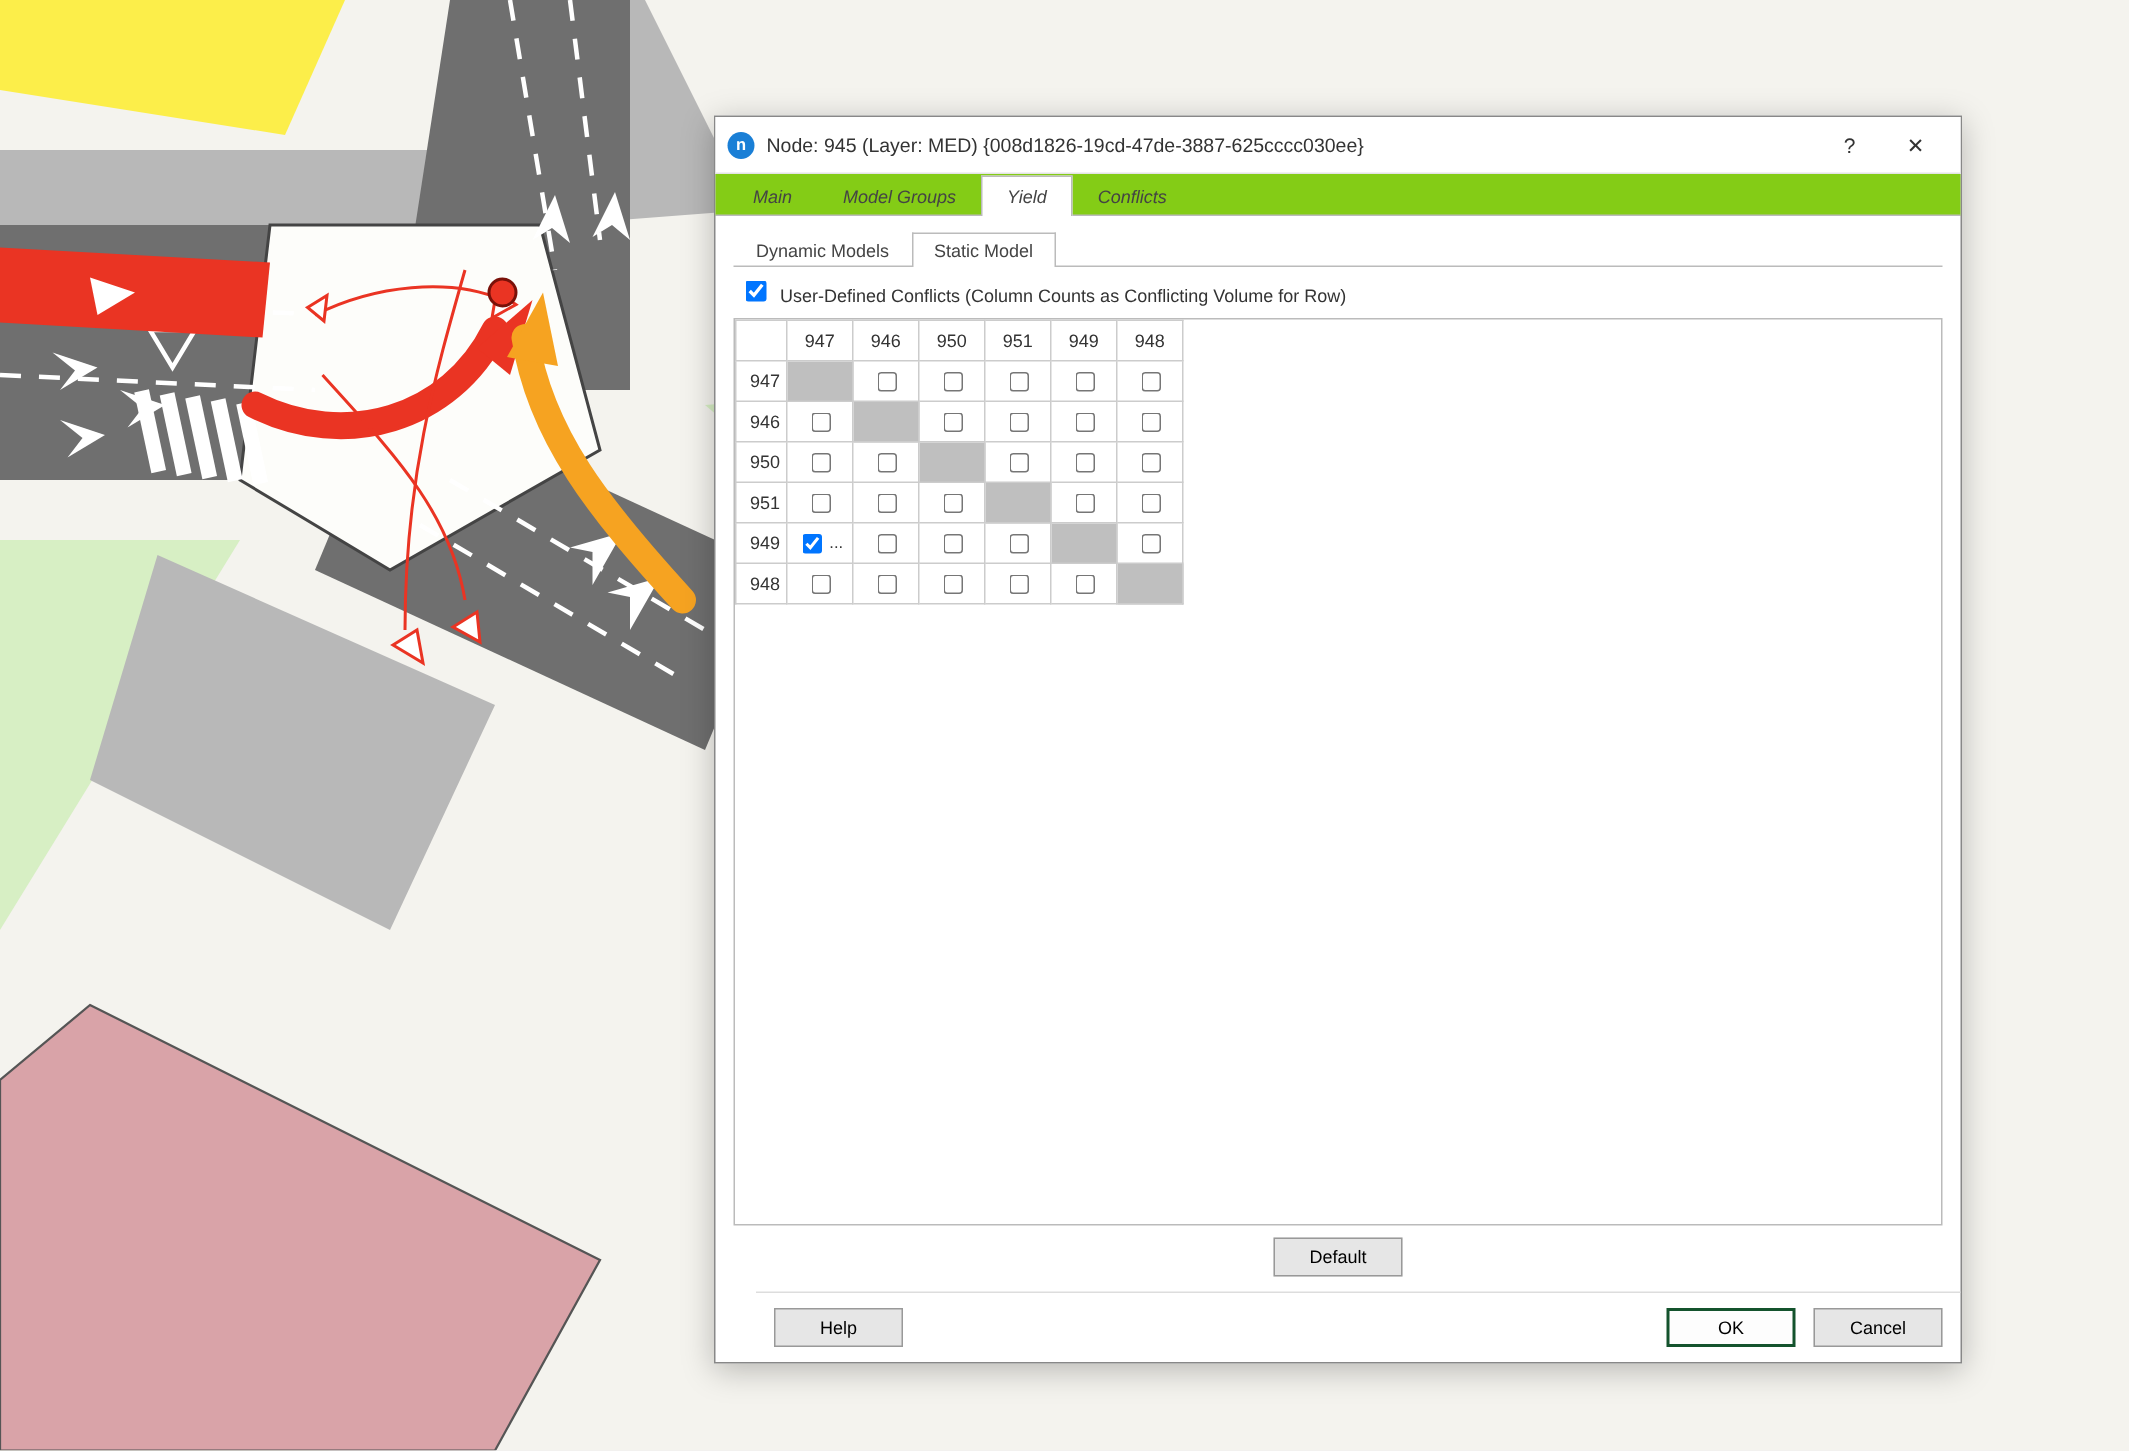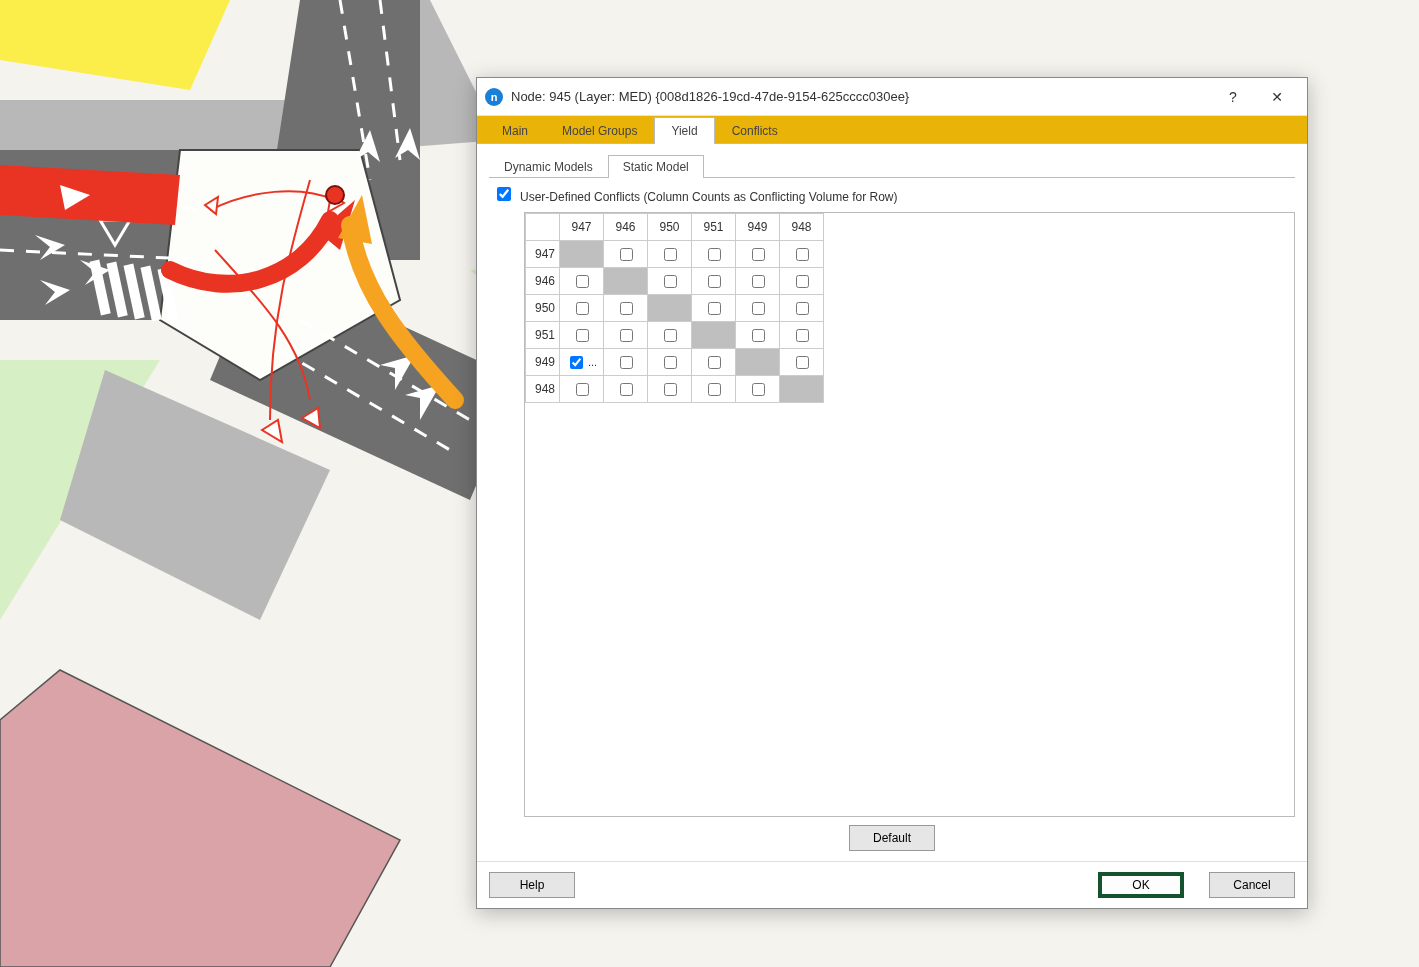--- a/index.html
+++ b/index.html
@@ -56,21 +56,22 @@
     display: flex; align-items: center; justify-content: center;
     font-size: 14px; color: #333;
     font-family: Arial, sans-serif;
   }
 
   
   .tabs-outer {
     display: flex;
     border-bottom: 1px solid #bbb;
     padding: 0 8px;
-    background: #eab308;
+    background: #84cc16;
+    font-style: italic;
   }
   .tab {
     padding: 6px 16px;
     border: 1px solid transparent;
     border-bottom: none;
     position: relative;
     top: 1px;
     background: transparent;
     color: #444;
     cursor: default;
@@ -102,21 +103,20 @@
     padding: 6px 4px 8px 4px;
   }
   .check-row input { width: 14px; height: 14px; }
 
   
   .matrix-wrap {
     flex: 1;
     border: 1px solid #bbb;
     background: #fff;
     overflow: auto;
-    margin-left: 35px;
   }
   table.matrix {
     border-collapse: collapse;
     font-size: 12px;
   }
   table.matrix th, table.matrix td {
     border: 1px solid #ccc;
     width: 44px;
     height: 27px;
     text-align: center;
@@ -144,33 +144,34 @@
     justify-content: center;
     padding-top: 8px;
   }
 
   
   .buttonbar {
     border-top: 1px solid #ddd;
     padding: 10px 12px;
     display: flex;
     align-items: center;
-    gap: 25px;
+    gap: 12px;
+    margin-left: 27px;
   }
   .spacer { flex: 1; }
   button.win {
     min-width: 86px;
     height: 26px;
     background: #e6e6e6;
     border: 1px solid #999;
     font-family: inherit;
     font-size: 12px;
   }
   button.win.primary {
-    border: 4px solid #14532d;
+    border: 2px solid #14532d;
     background: #fdfdfd;
   }
 </style>
 </head>
 <body>
 
 <div class="map-bg">
   <svg viewBox="0 0 1419 967" width="1419" height="967">
     <rect x="0" y="0" width="1419" height="967" fill="#f4f3ee"></rect>
 
@@ -254,21 +255,21 @@
     </g>
 
     <circle cx="335" cy="195" r="9" fill="#ea3423" stroke="#7a1109" stroke-width="2"></circle>
   </svg>
 </div>
 
 <div class="dialog">
 
   <div class="titlebar">
     <div class="app-icon">n</div>
-    <div class="title">Node: 945 (Layer: MED) {008d1826-19cd-47de-9154-625cccc030ee}</div>
+    <div class="title">Node: 945 (Layer: MED) {008d1826-19cd-47de-3887-625cccc030ee}</div>
     <div class="winbtn">?</div>
     <div class="winbtn close">✕</div>
   </div>
 
   <div class="tabs-outer">
     <div class="tab">Main</div>
     <div class="tab">Model Groups</div>
     <div class="tab active">Yield</div>
     <div class="tab">Conflicts</div>
   </div>

